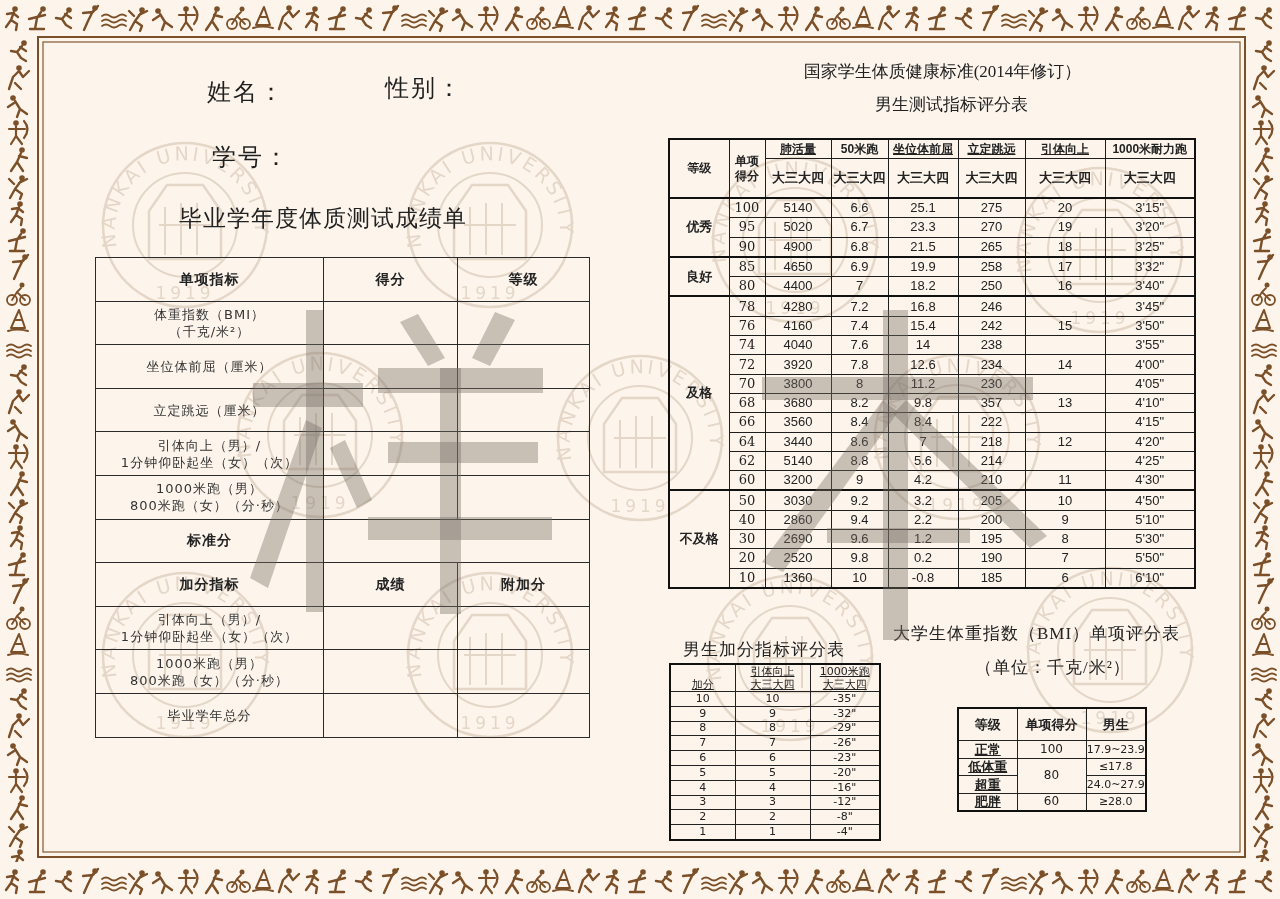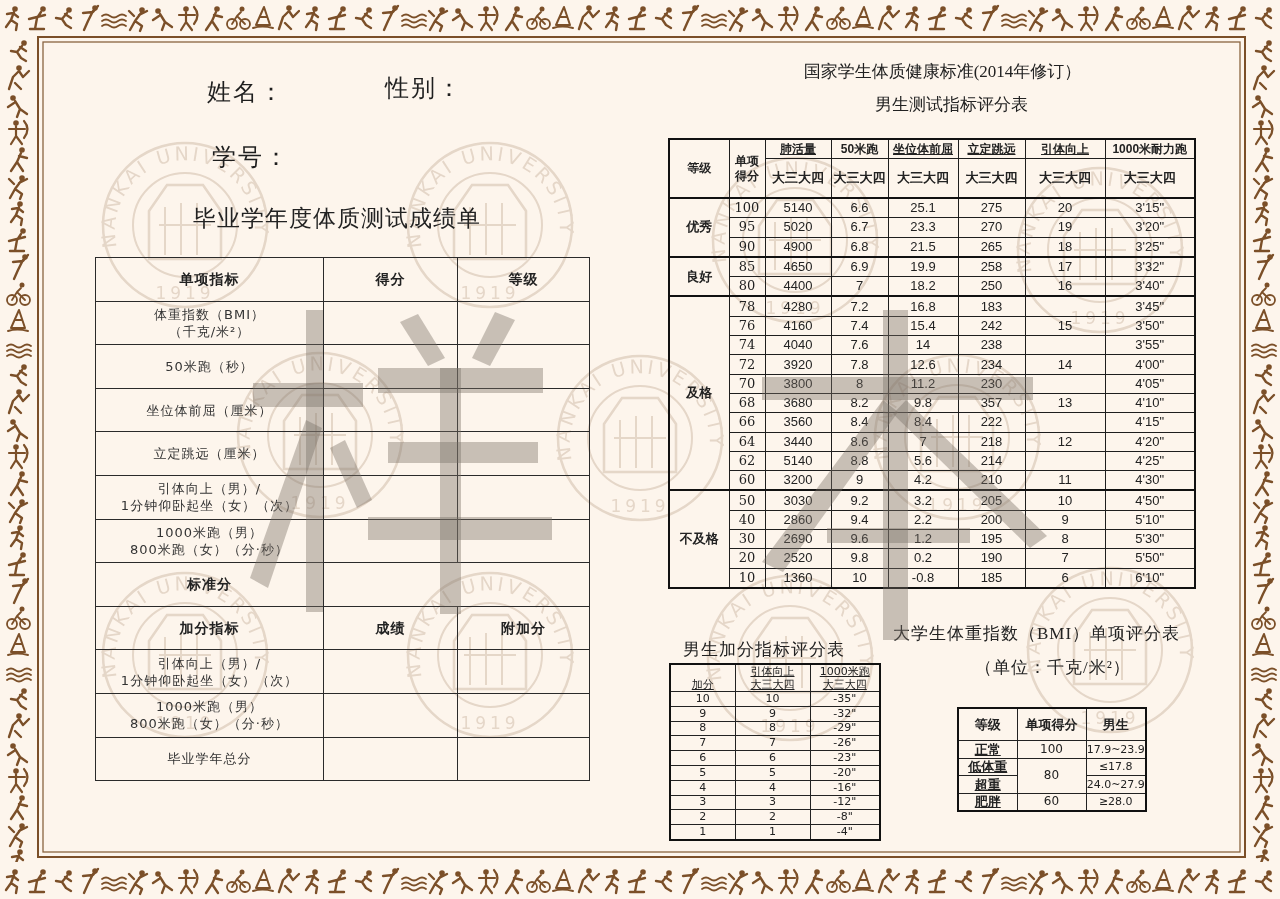--- a/index.html
+++ b/index.html
@@ -100,45 +100,38 @@
     <use href="#seal" x="185" y="655"></use>
     <use href="#seal" x="490" y="655"></use>
     <use href="#seal" x="790" y="658"></use>
     <use href="#seal" x="1110" y="650"></use>
   </g>
 </svg>
 
 <div class="abs info-label" style="left:207px; top:76px;">姓名：</div>
 <div class="abs info-label" style="left:385px; top:72px;">性别：</div>
 <div class="abs info-label" style="left:212px; top:141px;">学号：</div>
-<div class="abs report-title" style="left:193px; top:203px;">毕业学年度体质测试成绩单</div>
+<div class="abs report-title" style="left:179px; top:203px;">毕业学年度体质测试成绩单</div>
 
 <table class="report-table">
   <colgroup>
       <col style="width:228px">
       <col style="width:134px">
       <col style="width:132px">
     </colgroup>
   <tbody>
       <tr>
     <td class="hd">单项指标</td>
     <td class="hd">得分</td>
     <td class="hd">等级</td>
   </tr>
   <tr>
     <td>
           <span class="ln">体重指数（BMI）</span>
           <span class="ln">（千克/米²）</span>
-        </td>
-    <td></td>
-    <td></td>
-  </tr>
-  <tr>
-    <td>
-          <span class="ln">50米跑（秒）</span>
         </td>
     <td></td>
     <td></td>
   </tr>
   <tr>
     <td>
           <span class="ln">坐位体前屈（厘米）</span>
         </td>
     <td></td>
     <td></td>
@@ -288,21 +281,21 @@
     <td>16</td>
     <td>3'40"</td>
   </tr>
 
   <tr class="sep">
     <td rowspan="10" class="grade">及格</td>
     <td class="score">78</td>
     <td>4280</td>
     <td>7.2</td>
     <td>16.8</td>
-    <td>183</td>
+    <td>246</td>
     <td></td>
     <td>3'45"</td>
   </tr>
   <tr>
     <td class="score">76</td>
     <td>4160</td>
     <td>7.4</td>
     <td>15.4</td>
     <td>242</td>
     <td>15</td>

